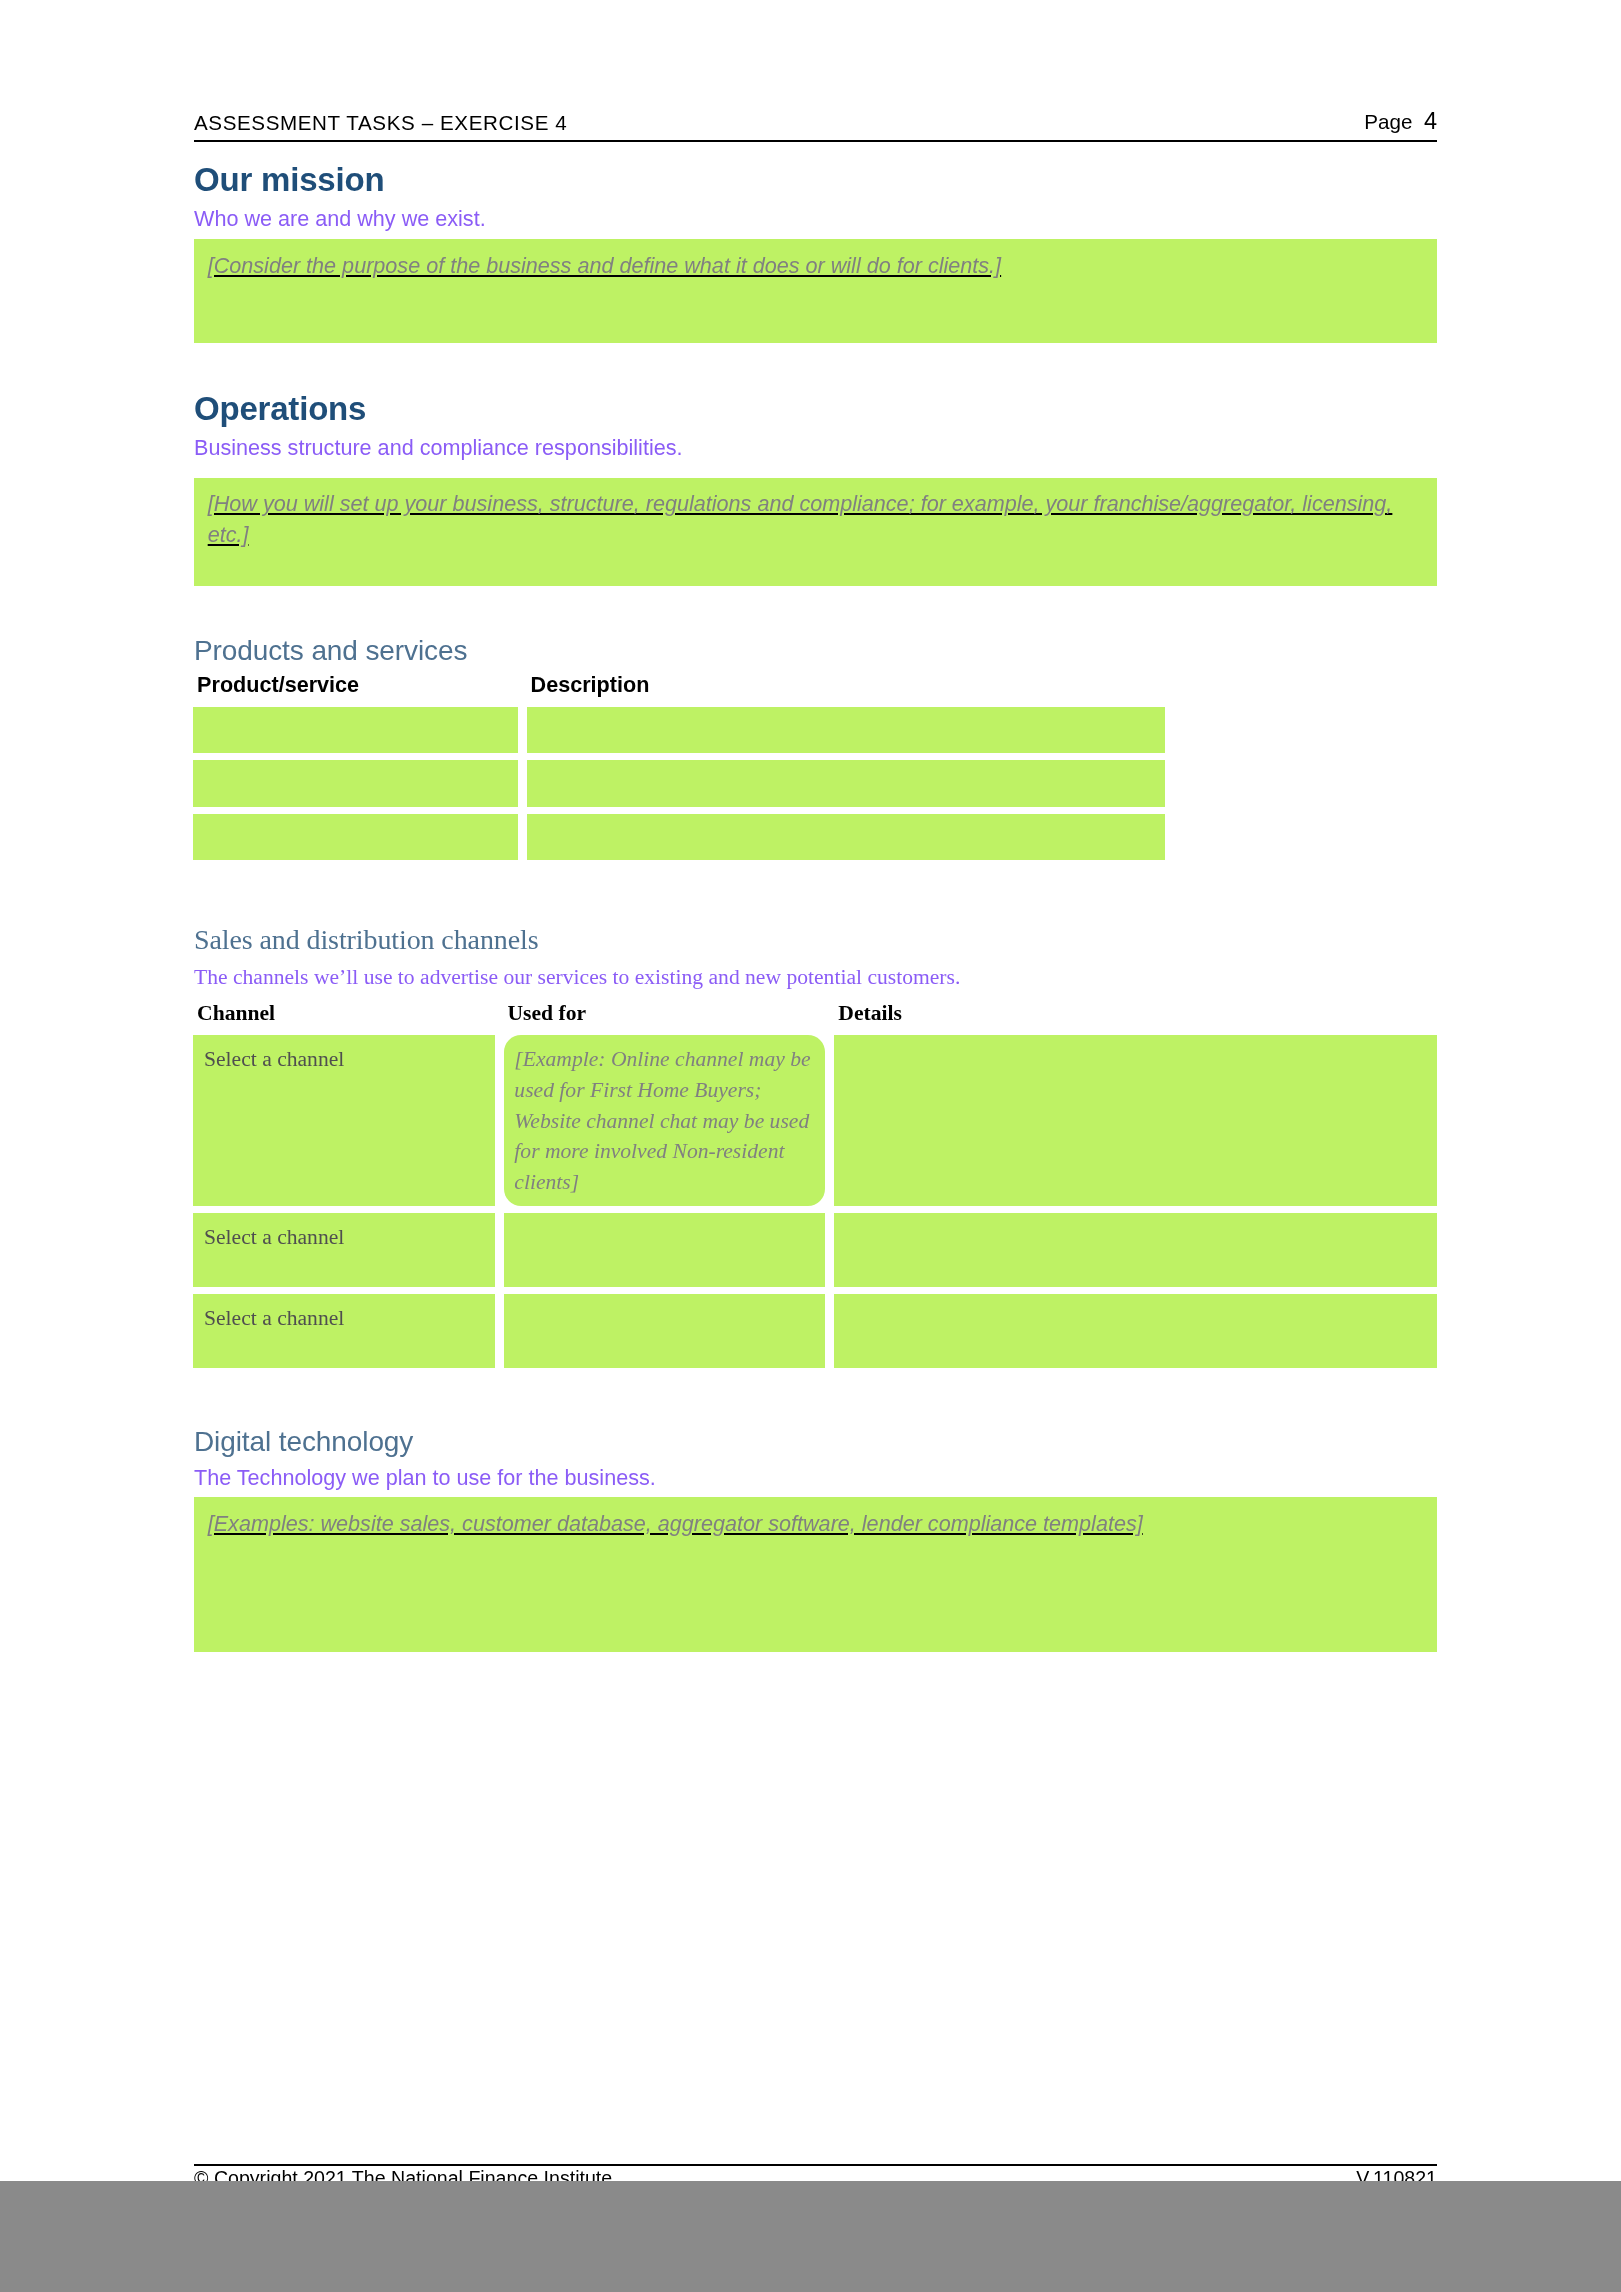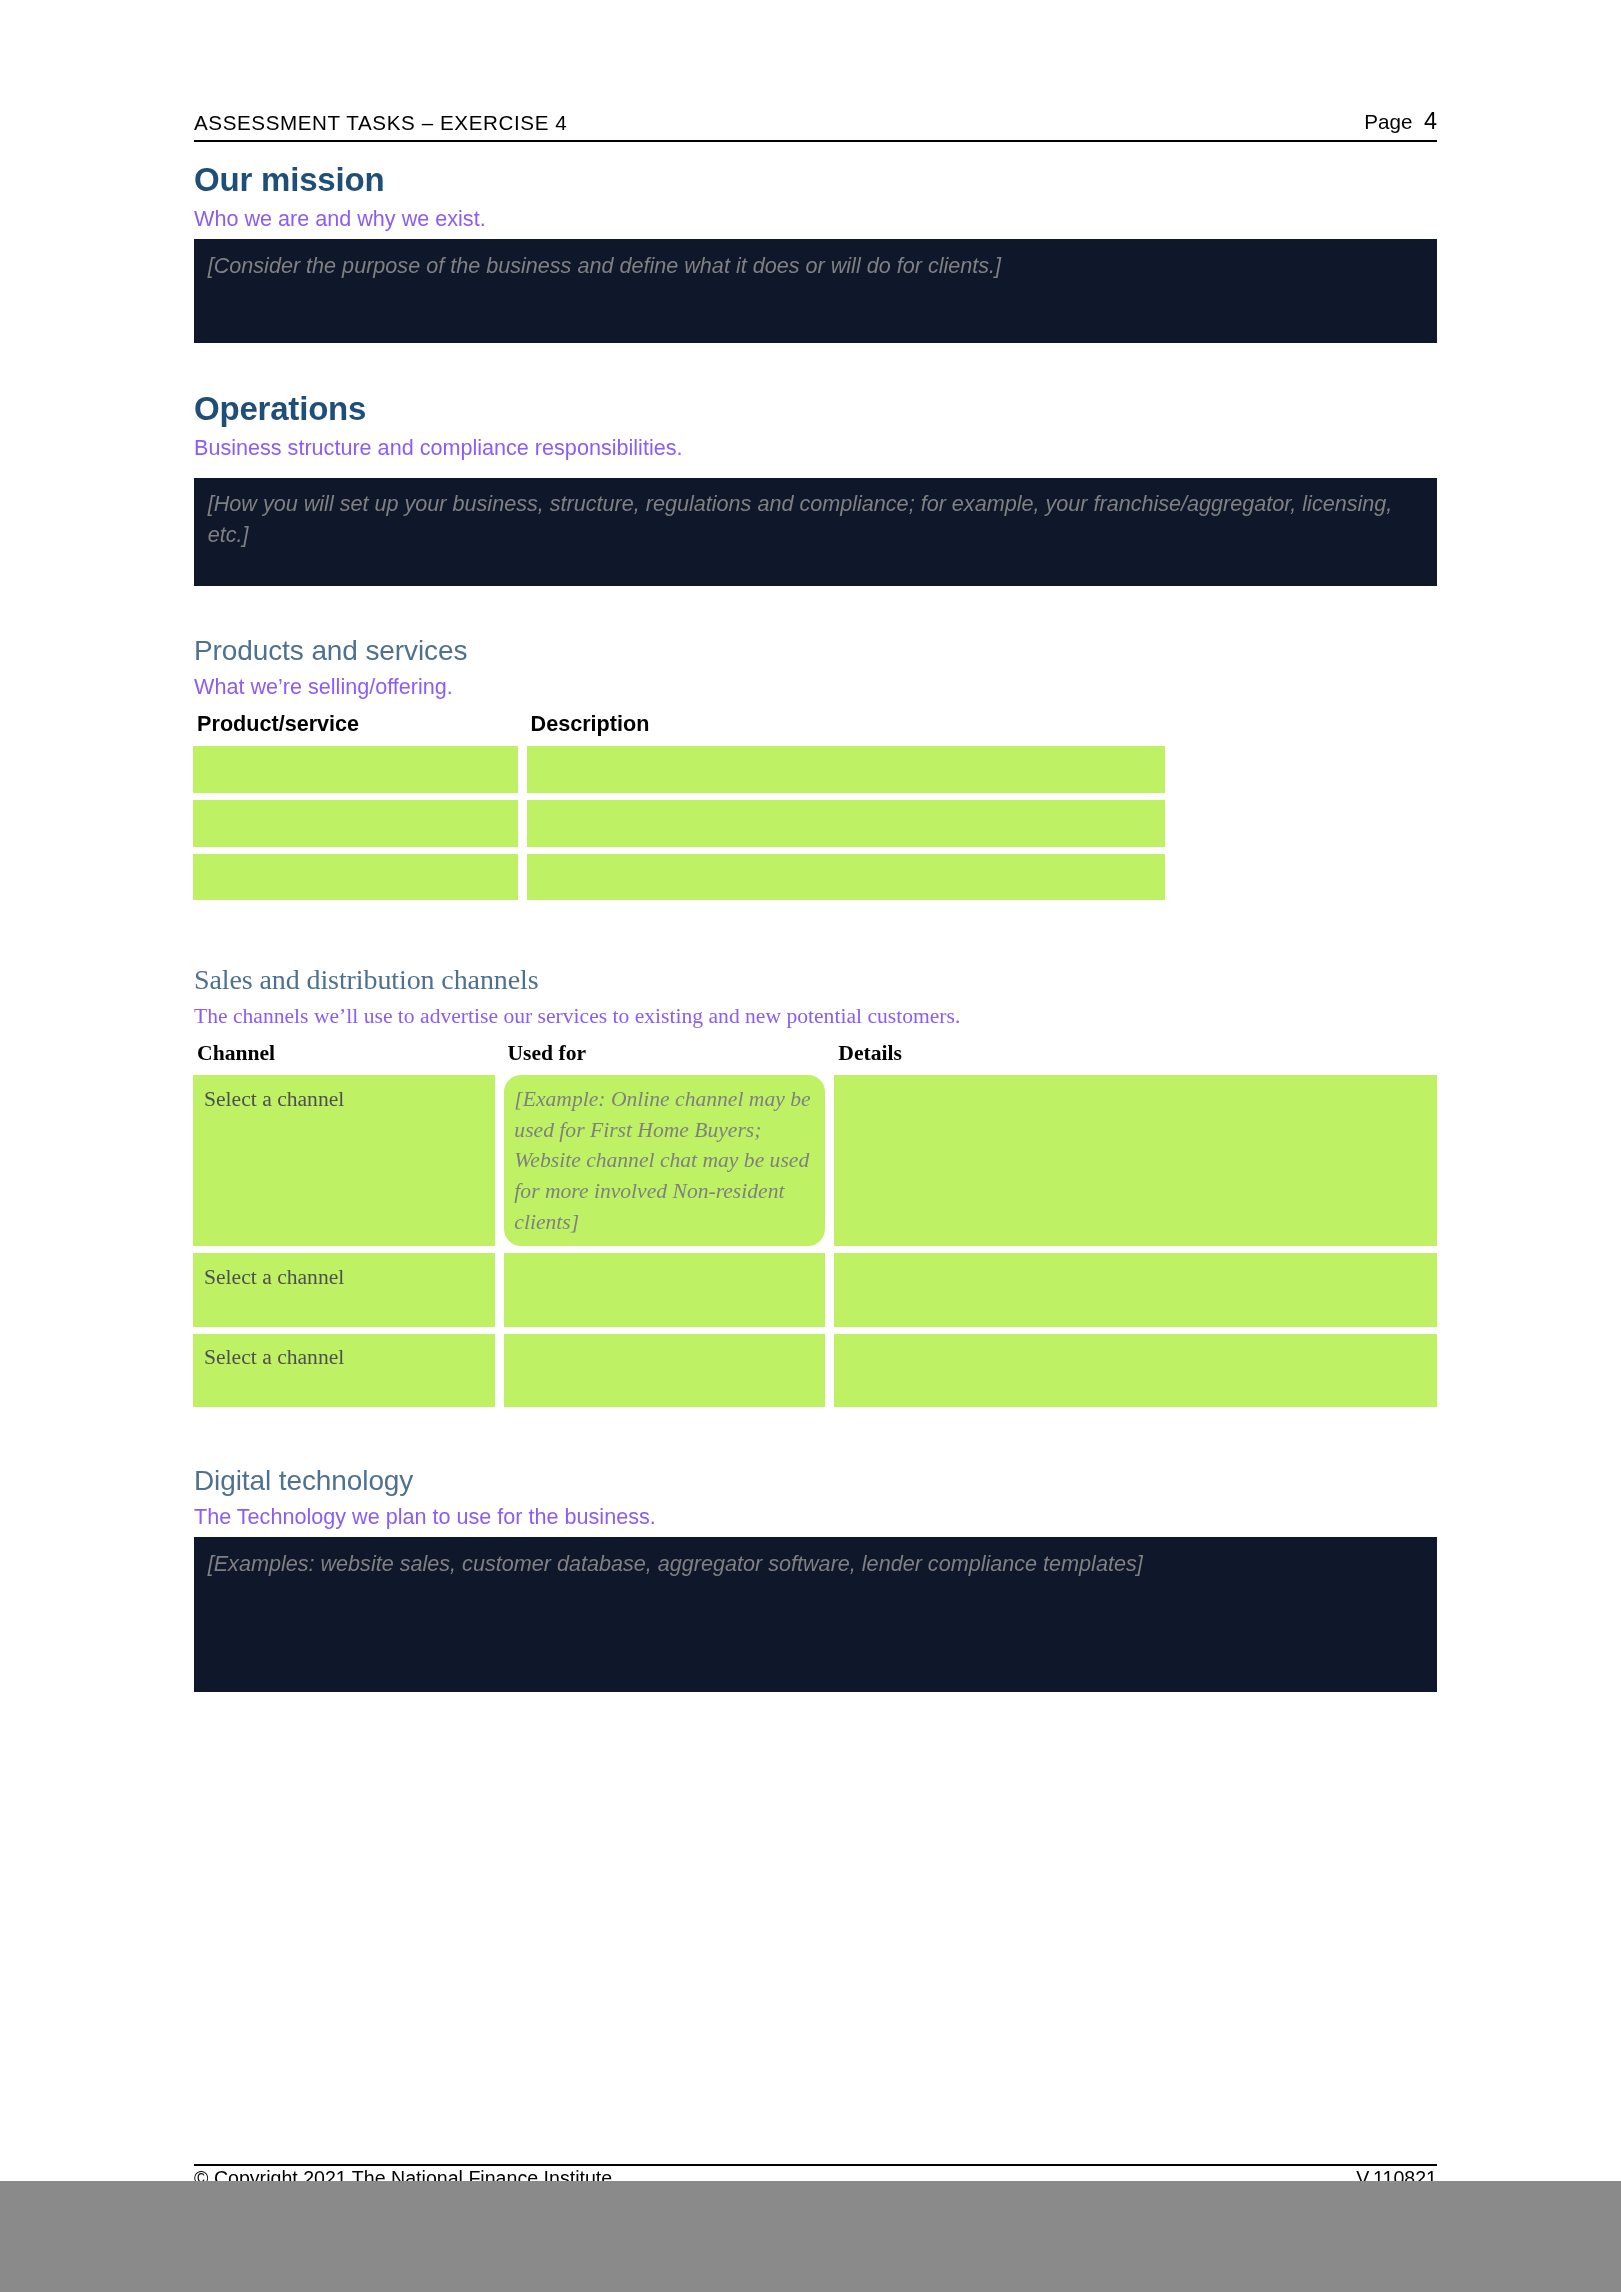--- a/index.html
+++ b/index.html
@@ -90,23 +90,24 @@
     line-height: 1.15;
   }
   p.sec-sub {
     margin: 6.9px 0 5.9px 0;
     font-size: 21.6px;
     color: #8b5cf6;
     line-height: 1.25;
   }
 
   .fillbox {
-    background: #0f172a;
+    background: #bef264;
     box-sizing: border-box;
     padding: 11.8px 13.7px 9.8px 13.7px;
+    text-decoration: underline;
   }
   .hint {
     font-style: italic;
     color: #808080;
     font-size: 21.6px;
     line-height: 1.42;
     margin: 0;
   }
 
   
@@ -191,21 +192,20 @@
     <section class="blk-operations">
       <h1 class="sec-h1">Operations</h1>
       <p class="sec-sub">Business structure and compliance responsibilities.</p>
       <div class="fillbox ops-box">
         <p class="hint">[How you will set up your business, structure, regulations and compliance; for example, your franchise/aggregator, licensing, etc.]</p>
       </div>
     </section>
 
     <section class="blk-products">
       <h2 class="sec-h2">Products and services</h2>
-      <p class="sec-sub">What we’re selling/offering.</p>
       <table class="grid products">
         <colgroup>
             <col class="c1">
             <col class="c2">
           </colgroup>
         <thead>
           <tr>
             <th>Product/service</th>
             <th>Description</th>
           </tr>

